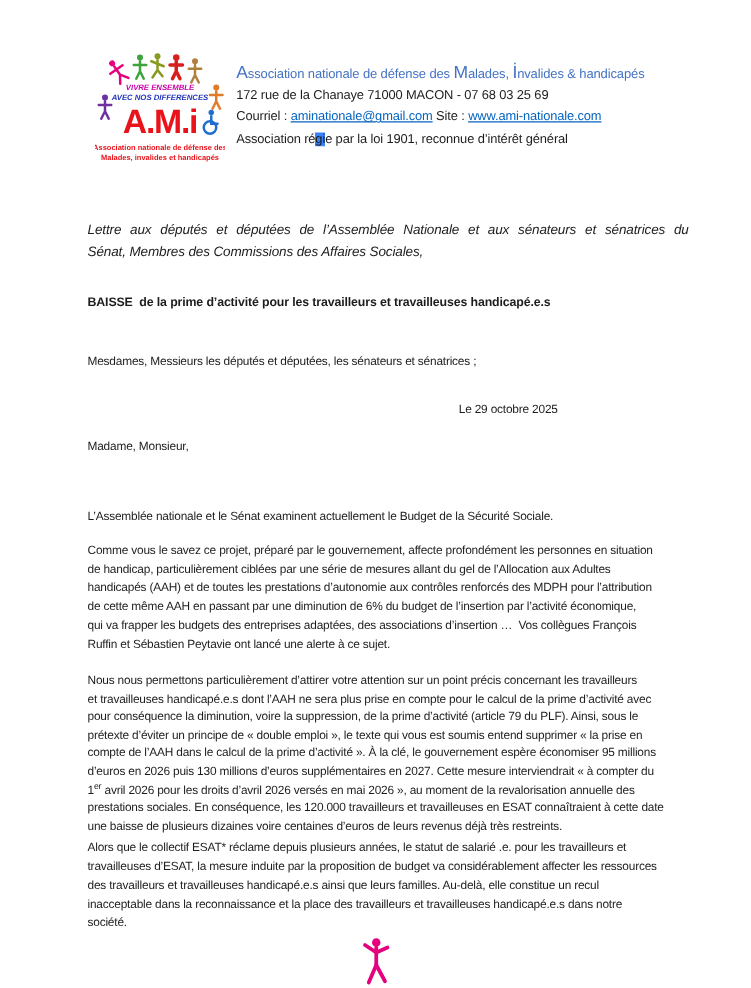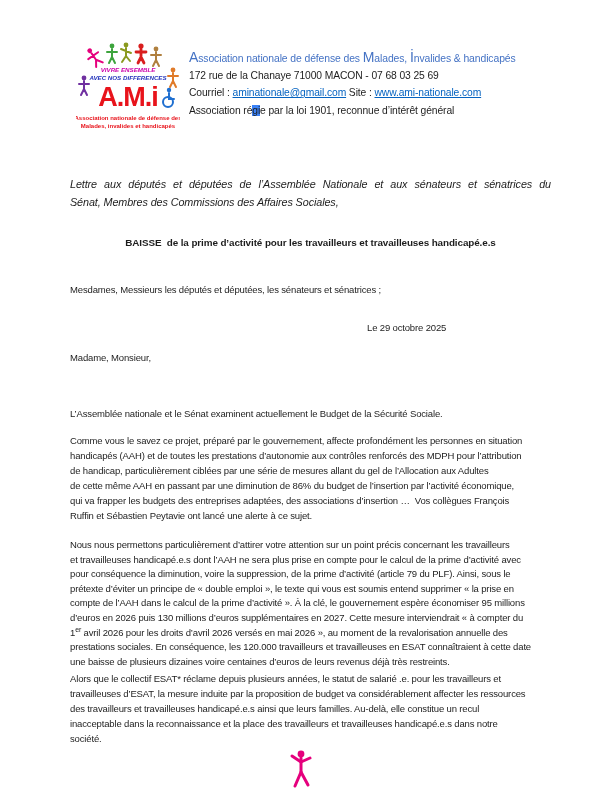--- a/index.html
+++ b/index.html
@@ -12,21 +12,21 @@
   .logo{width:104px;height:95px;flex:0 0 auto;}
   .header-text{padding-top:9px;font-size:10.3px;line-height:17.2px;white-space:nowrap;letter-spacing:-0.1px;}
   .org-line{color:#4472C4;font-weight:normal;font-size:10.4px;}
   .org-line .bigcap{font-size:14px;}
   .hdr-link{color:#0563C1;font-weight:normal;text-decoration:underline;cursor:pointer;}
   .hl{background:#3b82f6;}
   
   .abs{position:absolute;left:60px;margin-left:10px;}
   .recipients{top:176px;width:481px;font-style:italic;font-size:10.8px;line-height:17.5px;letter-spacing:-0.1px;}
   .recipients .just{text-align:justify;text-align-last:justify;}
-  .subject{top:237px;width:481px;text-align:center;font-weight:bold;font-size:9.9px;letter-spacing:-0.1px;}
+  .subject{top:237px;width:481px;text-align:left;font-weight:bold;font-size:9.9px;letter-spacing:-0.1px;}
   .line{white-space:nowrap;}
   .bodytxt{font-size:9.5px;letter-spacing:-0.15px;}
   .greeting{top:284px;}
   .dateline{left:357px;top:322px;}
   .salutation{top:352px;}
   .opening{top:408px;}
   .para1{top:433px;line-height:15px;}
   .para2{top:538px;line-height:14.6px;}
   .para3{top:671px;line-height:15px;}
   sup{font-size:7px;line-height:0;vertical-align:super;}
@@ -99,23 +99,23 @@
 <div class="abs line bodytxt greeting">Mesdames, Messieurs les députés et députées, les sénateurs et sénatrices ;</div>
 
 <div class="abs line bodytxt dateline">Le 29 octobre 2025</div>
 
 <div class="abs line bodytxt salutation">Madame, Monsieur,</div>
 
 <div class="abs line bodytxt opening">L’Assemblée nationale et le Sénat examinent actuellement le Budget de la Sécurité Sociale.</div>
 
 <div class="abs bodytxt para1">
   <div class="line">Comme vous le savez ce projet, préparé par le gouvernement, affecte profondément les personnes en situation</div>
+  <div class="line">de handicap, particulièrement ciblées par une série de mesures allant du gel de l’Allocation aux Adultes</div>
   <div class="line">handicapés (AAH) et de toutes les prestations d’autonomie aux contrôles renforcés des MDPH pour l’attribution</div>
-  <div class="line">de handicap, particulièrement ciblées par une série de mesures allant du gel de l’Allocation aux Adultes</div>
-  <div class="line">de cette même AAH en passant par une diminution de 86% du budget de l’insertion par l’activité économique,</div>
+  <div class="line">de cette même AAH en passant par une diminution de 6% du budget de l’insertion par l’activité économique,</div>
   <div class="line">qui va frapper les budgets des entreprises adaptées, des associations d’insertion …&nbsp; Vos collègues François</div>
   <div class="line">Ruffin et Sébastien Peytavie ont lancé une alerte à ce sujet.</div>
 </div>
 
 <div class="abs bodytxt para2">
   <div class="line">Nous nous permettons particulièrement d’attirer votre attention sur un point précis concernant les travailleurs</div>
   <div class="line">et travailleuses handicapé.e.s dont l’AAH ne sera plus prise en compte pour le calcul de la prime d’activité avec</div>
   <div class="line">pour conséquence la diminution, voire la suppression, de la prime d’activité (article 79 du PLF). Ainsi, sous le</div>
   <div class="line">prétexte d’éviter un principe de « double emploi », le texte qui vous est soumis entend supprimer « la prise en</div>
   <div class="line">compte de l’AAH dans le calcul de la prime d’activité ». À la clé, le gouvernement espère économiser 95 millions</div>

